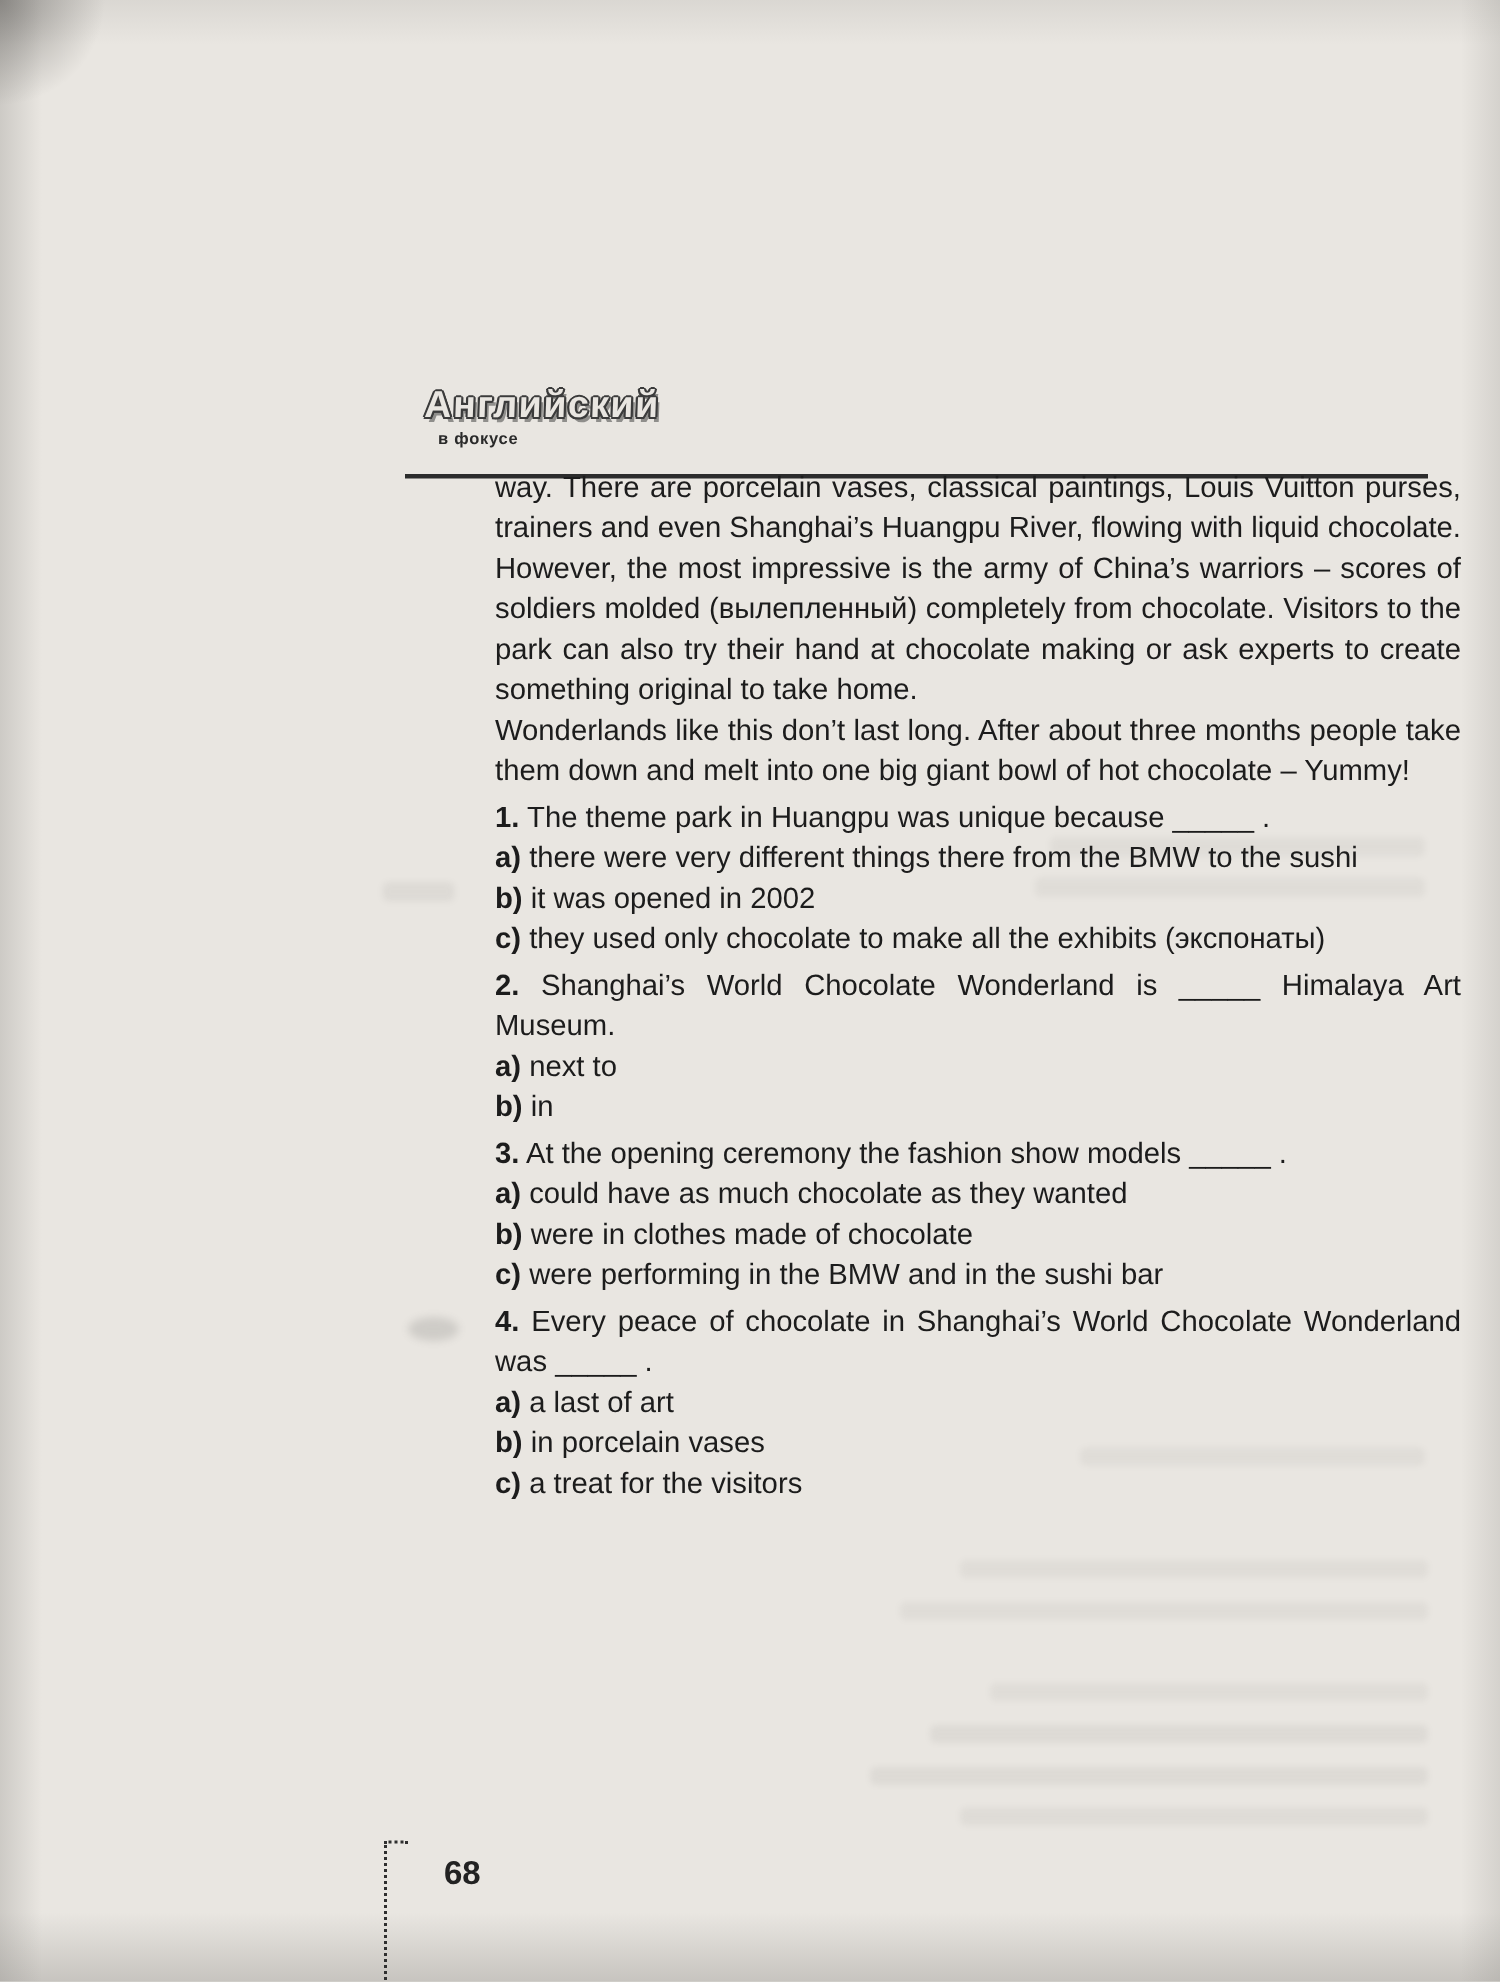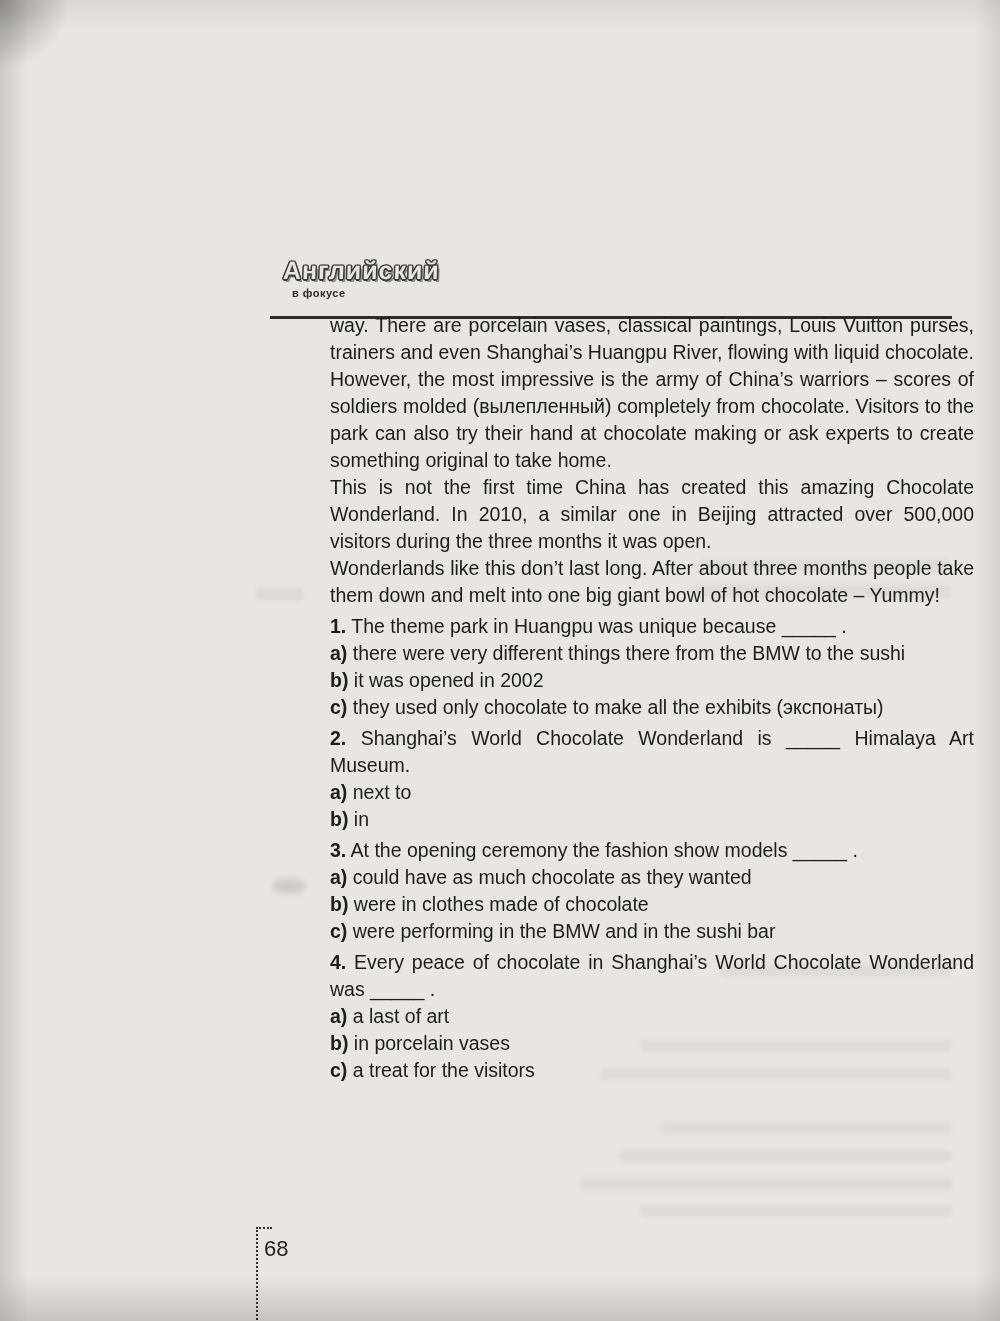--- a/index.html
+++ b/index.html
@@ -44,22 +44,22 @@
     font-size:19.5px;line-height:27px;color:#1c1c1c;
     text-align:justify;
     margin-left:22px;
   }
   .content p{margin:0;}
   .question{margin-top:4px;}
   .q-num, .opt-label{font-weight:bold;}
   .option{margin-left:32px;}
   
   .page-number{
-    position:absolute;left:264px;top:1236px;
-    font-size:22px;font-weight:normal;color:#222;
+    position:absolute;left:296px;top:1236px;
+    font-size:22px;font-weight:bold;color:#222;
   }
   .cut-line{
     position:absolute;left:256px;top:1227px;height:94px;width:14px;
     border-left:2.5px dotted #2f2f2f;
     border-top:2.5px dotted #2f2f2f;
   }
   
   .ghost{position:absolute;background:#6c6a66;opacity:.07;filter:blur(2px);border-radius:4px;}
   .g1{left:700px;top:558px;width:250px;height:13px;}
   .g2{left:690px;top:585px;width:260px;height:13px;}
@@ -94,21 +94,20 @@
   <div class="smudge"></div>
 
   <div class="logo">
     <span class="logo-word">Английский</span>
     <div class="logo-sub">в фокусе</div>
   </div>
   <div class="rule"></div>
 
   <div class="content">
     <p>way. There are porcelain vases, classical paintings, Louis Vuitton purses, trainers and even Shanghai’s Huangpu River, flowing with liquid chocolate. However, the most impressive is the army of China’s warriors – scores of soldiers molded (вылепленный) completely from chocolate. Visitors to the park can also try their hand at chocolate making or ask experts to create something original to take home.</p>
-    <p>This is not the first time China has created this amazing Chocolate Wonderland. In 2010, a similar one in Beijing attracted over 500,000 visitors during the three months it was open.</p>
     <p>Wonderlands like this don’t last long. After about three months people take them down and melt into one big giant bowl of hot chocolate – Yummy!</p>
 
     <div class="question">
       <p><span class="q-num">1.</span> <span>The theme park in Huangpu was unique because _____ .</span></p>
       <p class="option"><span class="opt-label">a)</span> <span>there were very different things there from the BMW to the sushi</span></p>
       <p class="option"><span class="opt-label">b)</span> <span>it was opened in 2002</span></p>
       <p class="option"><span class="opt-label">c)</span> <span>they used only chocolate to make all the exhibits (экспонаты)</span></p>
     </div>
 
     <div class="question">

